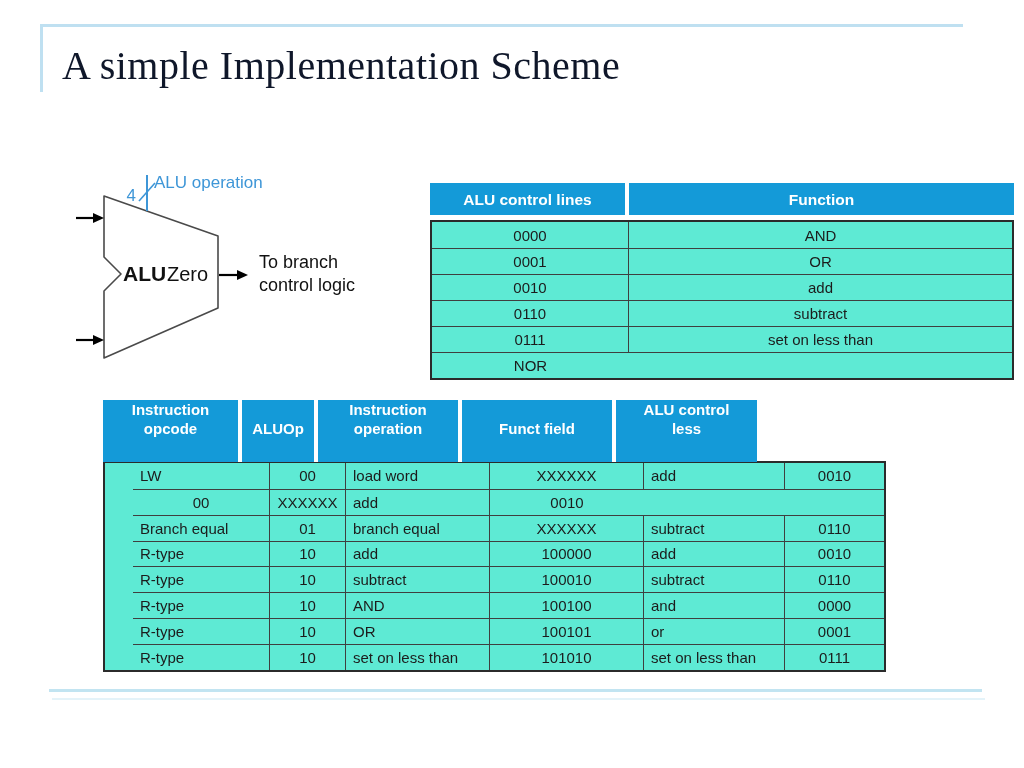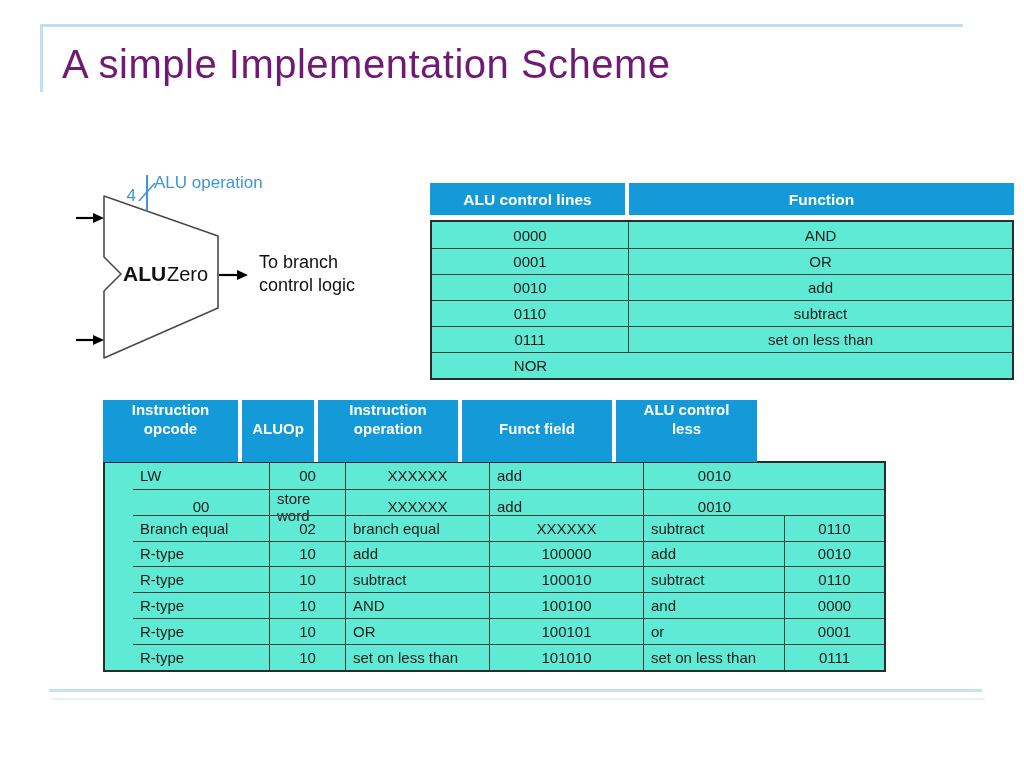--- a/index.html
+++ b/index.html
@@ -9,22 +9,22 @@
     font-family:"Liberation Sans", sans-serif; overflow:hidden;
   }
   
   .top-line    { position:absolute; left:40px; top:24px; width:923px; height:3px; background:#bfe0f1; }
   .left-line   { position:absolute; left:40px; top:24px; width:3px;  height:68px; background:#bfe0f1; }
   .bottom-line-1 { position:absolute; left:49px; top:689px; width:933px; height:3px; background:#c2e4f1; }
   .bottom-line-2 { position:absolute; left:52px; top:698px; width:933px; height:2px; background:#e4f3f9; }
 
   .title {
     position:absolute; left:62px; top:42px; width:860px;
-    font-family:Liberation Sans, sans-serif;
-    font-size:40px; font-weight:400; color:#701a75; letter-spacing:0.5px;
+    font-family:Liberation Serif, serif;
+    font-size:40px; font-weight:400; color:#0f172a; letter-spacing:0.5px;
     white-space:nowrap;
   }
 
   
   .alu-diagram { position:absolute; left:55px; top:158px; }
 
   
   .ctl-table  { position:absolute; left:430px; top:183px; width:584px; }
   .inst-table { position:absolute; left:103px; top:400px; width:783px; }
 
@@ -159,34 +159,34 @@
       </div>
       <div class="th">
         <div>ALU control</div>
         <div>less</div>
       </div>
     </div>
     <div class="tbody">
       <div class="tr">
         <div class="td left">LW</div>
         <div class="td center">00</div>
+        <div class="td left">load word</div>
         <div class="td center">XXXXXX</div>
         <div class="td left">add</div>
         <div class="td center">0010</div>
       </div>
       <div class="tr">
         <div class="td center">00</div>
-        <div class="td left">store word</div>
         <div class="td center">XXXXXX</div>
         <div class="td left">add</div>
         <div class="td center">0010</div>
       </div>
       <div class="tr">
         <div class="td left">Branch equal</div>
-        <div class="td center">02</div>
+        <div class="td center">01</div>
         <div class="td left">branch equal</div>
         <div class="td center">XXXXXX</div>
         <div class="td left">subtract</div>
         <div class="td center">0110</div>
       </div>
       <div class="tr">
         <div class="td left">R-type</div>
         <div class="td center">10</div>
         <div class="td left">add</div>
         <div class="td center">100000</div>

